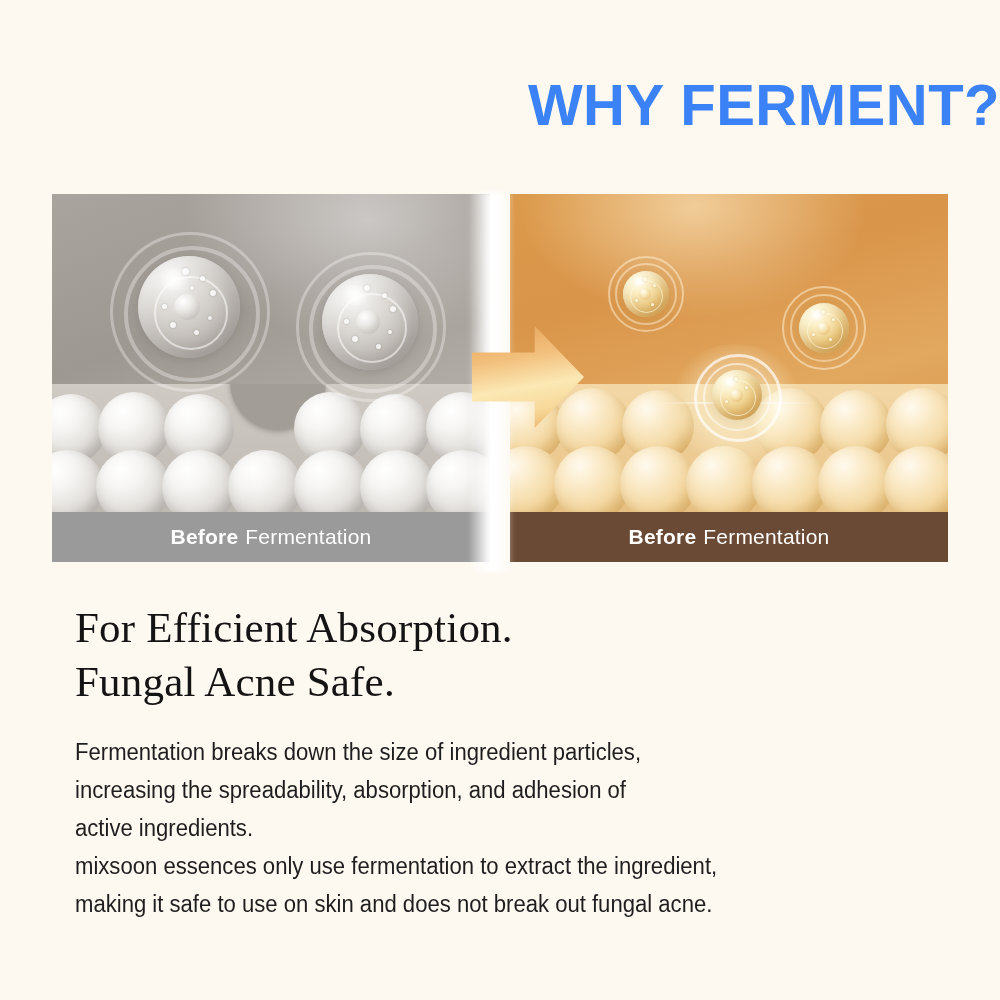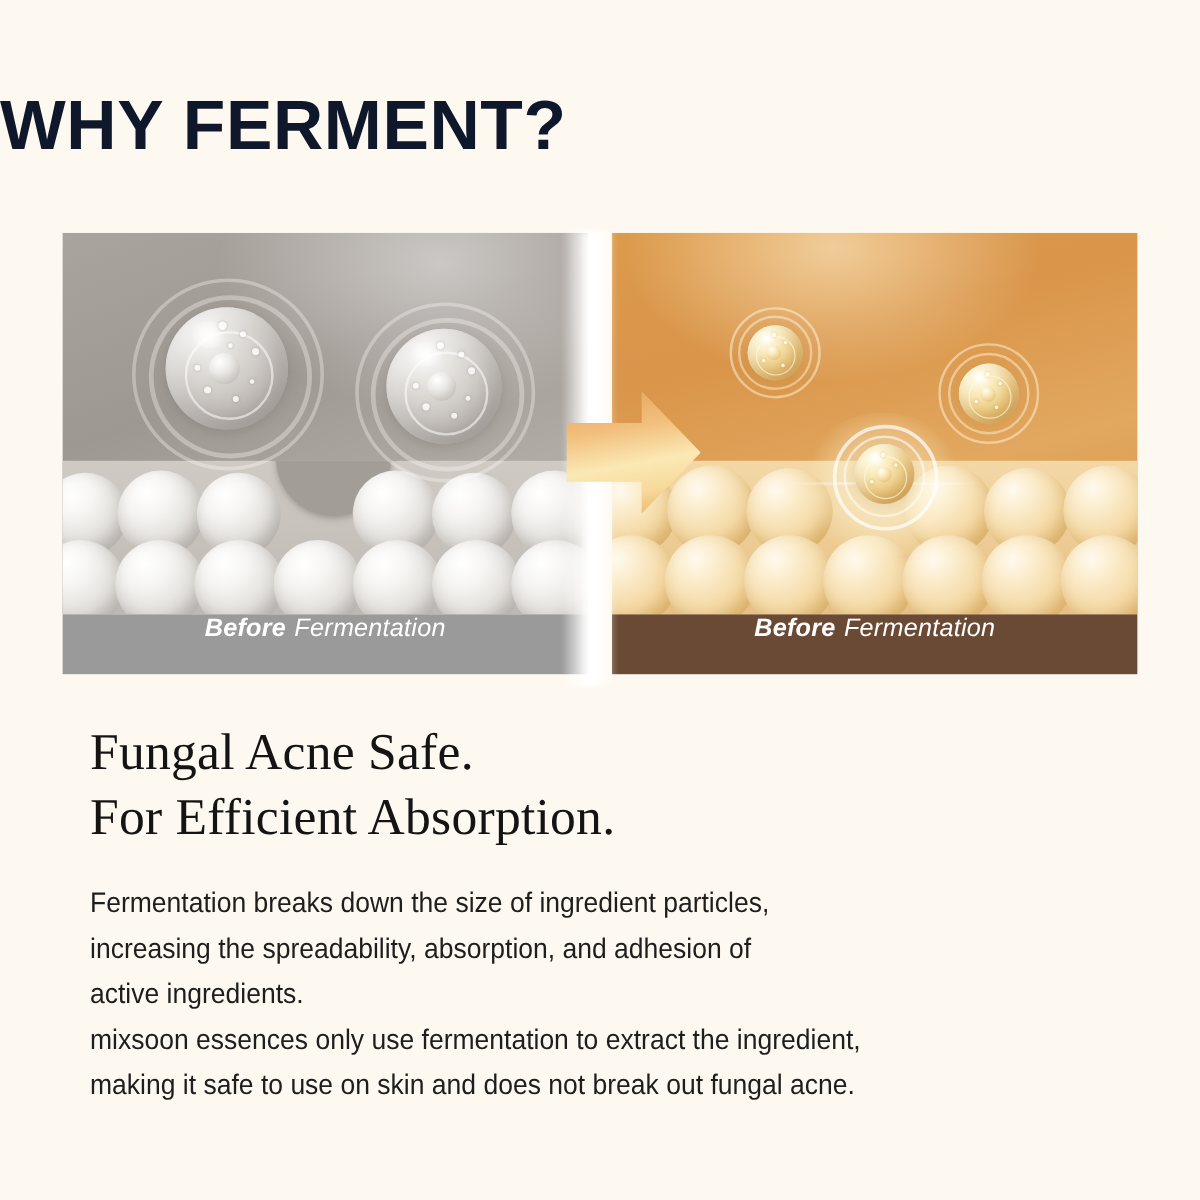--- a/index.html
+++ b/index.html
@@ -14,26 +14,26 @@
     overflow: hidden;
     position: relative;
   }
 
   
   .title {
     position: absolute;
     top: 76px;
     left: 0;
     width: 1000px;
-    text-align: left;
+    text-align: right;
     font-family: "Liberation Sans", sans-serif;
     font-weight: bold;
     font-size: 58px;
     letter-spacing: 0.5px;
-    color: #0f172a;
+    color: #3b82f6;
     line-height: 1;
   }
 
   
   .compare {
     position: absolute;
     left: 52px;
     top: 194px;
     width: 896px;
     height: 368px;
@@ -212,26 +212,25 @@
   }
 
   
   .caption {
     position: absolute;
     left: 0;
     bottom: 0;
     width: 438px;
     height: 50px;
     display: flex;
-    align-items: flex-start;
+    align-items: center;
     justify-content: center;
     color: #ffffff;
     font-size: 21px;
     letter-spacing: 0.2px;
-    font-style: italic;
   }
   .cap-before { background: #9a9a9a; }
   .cap-after  { background: #6b4a35; }
   .cap-strong { font-weight: bold; }
   .cap-light  { font-weight: normal; margin-left: 7px; }
 
   
   .headline {
     position: absolute;
     left: 75px;
@@ -400,22 +399,22 @@
     </div>
 
     <div class="caption cap-after">
       <span class="cap-strong">Before</span>
       <span class="cap-light">Fermentation</span>
     </div>
   </div>
 </div>
 
 <div class="headline">
+  <div>For Efficient Absorption.</div>
   <div>Fungal Acne Safe.</div>
-  <div>For Efficient Absorption.</div>
 </div>
 
 <div class="body-copy">
   <p>Fermentation breaks down the size of ingredient particles,</p>
   <p>increasing the spreadability, absorption, and adhesion of</p>
   <p>active ingredients.</p>
   <p>mixsoon essences only use fermentation to extract the ingredient,</p>
   <p>making it safe to use on skin and does not break out fungal acne.</p>
 </div>
 

